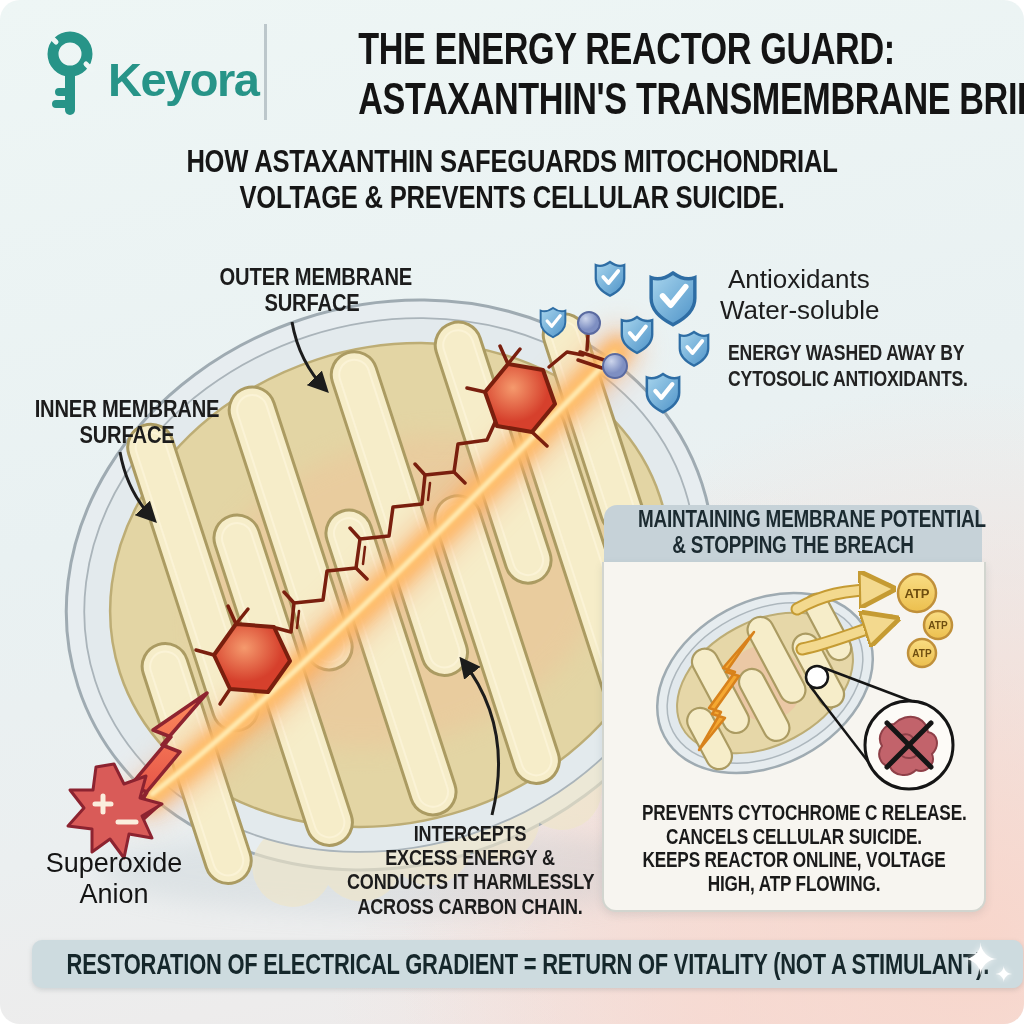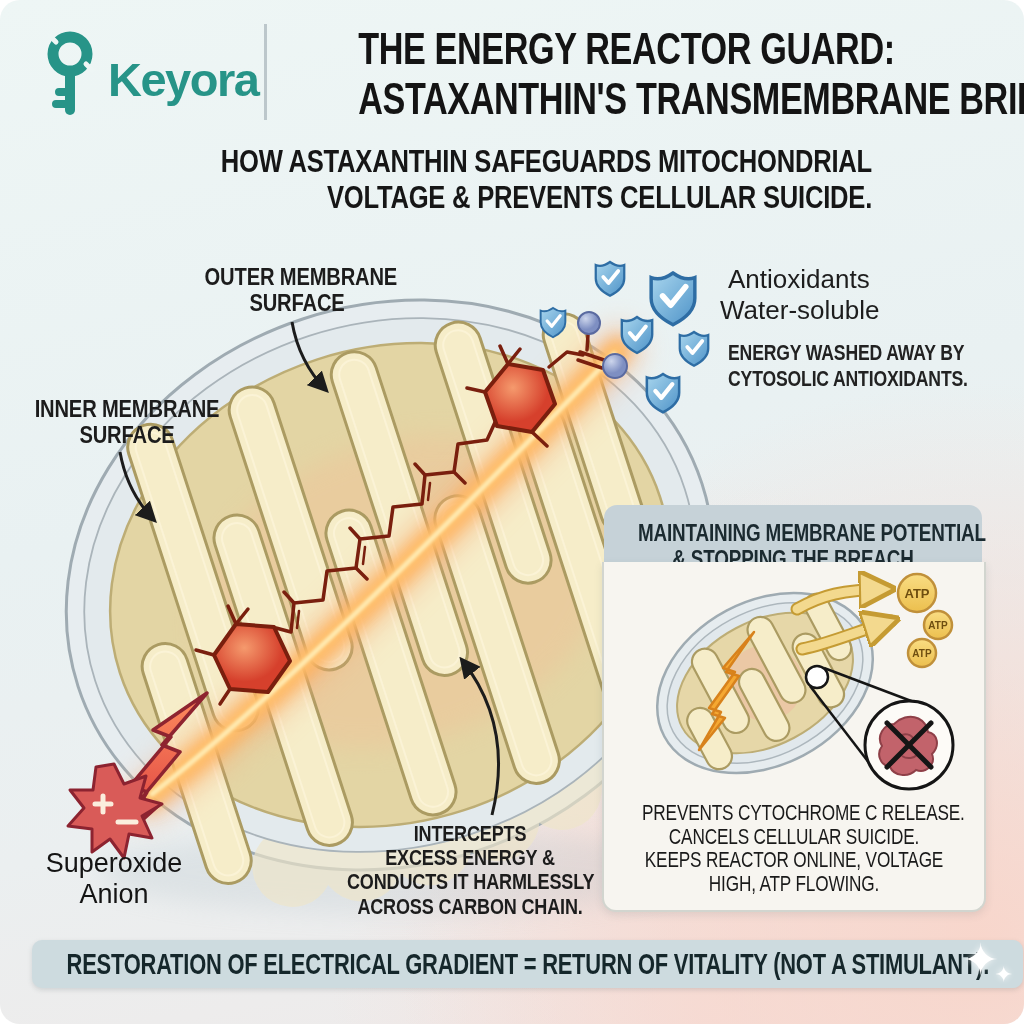--- a/index.html
+++ b/index.html
@@ -14,47 +14,47 @@
   }
   .abs{position:absolute;}
   .cond{transform:scaleX(.76);transform-origin:center top;}
   .condL{transform:scaleX(.8);transform-origin:left top;}
   .nw{white-space:nowrap;}
   .title{
     left:268px;top:24px;width:752px;
     font-weight:700;font-size:45px;line-height:1.1;color:#141414;letter-spacing:-.5px;z-index:3;
   }
   .subtitle{
-    left:62px;top:144px;width:900px;text-align:right;
+    left:62px;top:144px;width:900px;text-align:center;
     font-weight:700;font-size:32px;line-height:1.12;color:#161616;letter-spacing:-.3px;z-index:3;
   }
   .logo{left:26px;top:22px;display:flex;align-items:center;z-index:3;}
   .logo-text{font-weight:700;font-size:47px;color:#279488;letter-spacing:-1.5px;margin-left:-4px;margin-top:14px;}
   .divider{left:264px;top:24px;width:3px;height:96px;background:#bcc7cb;z-index:3;}
   .maplabel{font-weight:700;color:#1c1c1c;text-align:center;line-height:1.08;letter-spacing:-.2px;z-index:3;}
-  .outer-label{left:187px;top:264px;width:220px;font-size:24px;}
+  .outer-label{left:202px;top:264px;width:220px;font-size:24px;}
   .inner-label{left:17px;top:396px;width:220px;font-size:24px;text-align:center;}
   .ws-label{left:720px;top:264px;font-weight:400;font-size:26px;line-height:1.2;color:#1d1d1d;z-index:3;}
   .ew-label{left:728px;top:340px;font-weight:700;font-size:22px;line-height:1.18;color:#222;z-index:3;letter-spacing:-.2px;}
   .intercepts{left:320px;top:822px;width:300px;font-size:22px;line-height:1.1;z-index:3;}
   .superoxide{left:24px;top:848px;width:180px;text-align:center;font-weight:400;font-size:27px;line-height:1.15;color:#141414;z-index:3;}
   .panel{left:602px;top:505px;width:384px;height:407px;z-index:2;}
   .panel-header{
     position:absolute;left:2px;top:0;right:4px;height:57px;background:#c6d2d8;
     border-radius:13px 13px 0 0;text-align:center;color:#1b2a30;
-    font-weight:700;font-size:23px;line-height:1.12;padding-top:16px;box-sizing:border-box;letter-spacing:-.2px;
+    font-weight:700;font-size:23px;line-height:1.12;padding-top:2px;box-sizing:border-box;letter-spacing:-.2px;
   }
   .panel-body{
     position:absolute;left:0;top:57px;right:0;bottom:0;background:#f7f5f0;
     border:2px solid #d2d5cf;border-top:none;border-radius:0 0 14px 14px;
     box-shadow:0 3px 8px rgba(60,80,90,.12);box-sizing:border-box;
   }
   .panel-text{
     position:absolute;left:0;right:0;top:240px;text-align:center;
-    font-weight:400;font-size:21.5px;line-height:1.1;color:#1a1a1a;letter-spacing:-.2px;
+    font-weight:700;font-size:21.5px;line-height:1.1;color:#1a1a1a;letter-spacing:-.2px;
   }
   .banner{
     left:32px;top:940px;width:991px;height:48px;background:#cddbdf;border-radius:10px;
     box-shadow:0 2px 5px rgba(70,90,95,.18);z-index:4;display:flex;align-items:center;justify-content:center;
   }
   .banner-text{font-weight:700;font-size:30px;color:#15272b;letter-spacing:-.3px;transform:scaleX(.73);transform-origin:center;white-space:nowrap;}
   .sparkle{position:absolute;color:#ffffff;text-shadow:0 0 6px rgba(255,255,255,.9);z-index:5;}
   .sp1{right:24px;top:-6px;font-size:44px;}
   .sp2{right:10px;top:22px;font-size:22px;}
   svg text{font-family:"Liberation Sans",sans-serif;}

